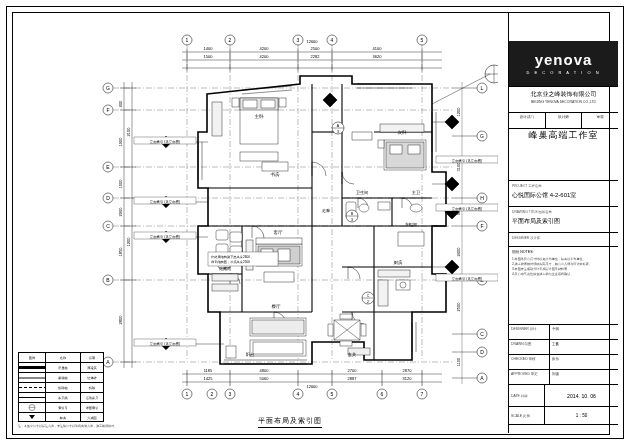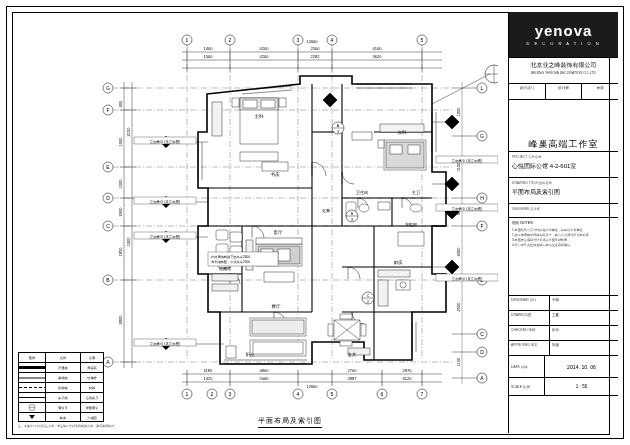--- a/index.html
+++ b/index.html
@@ -5,30 +5,30 @@
   html,body{margin:0;padding:0;background:#b9b9b9;}
   body{font-family:"Liberation Sans", sans-serif;}
   #sheet{
     position:relative;width:630px;height:445px;background:#ffffff;overflow:hidden;
   }
   .border-outer{position:absolute;left:6px;top:6px;right:6px;bottom:6px;border:1px solid #000;}
   .border-inner{position:absolute;left:12px;top:12px;width:596px;height:421px;border:1px solid #000;}
   
   .titleblock{position:absolute;right:12px;top:12px;width:110px;height:421px;border-left:1px solid #000;box-sizing:border-box;}
   .tb-row{border-bottom:1px solid #000;box-sizing:border-box;position:relative;}
-  .tb-logo{height:46px;background:#1b1b1b;color:#fff;display:flex;flex-direction:column;align-items:center;justify-content:center;}
+  .tb-logo{height:46px;background:#1b1b1b;color:#fff;display:flex;flex-direction:column;align-items:center;justify-content:center;margin-top:29px;}
   .tb-logo .brand{font-size:15px;letter-spacing:1px;font-weight:bold;line-height:1;}
   .tb-logo .sub{font-size:4px;letter-spacing:2px;margin-top:3px;}
   .tb-company{height:26px;text-align:center;padding-top:3px;}
   .tb-company .cn{font-size:6px;line-height:9px;}
   .tb-company .en{font-size:3.4px;color:#333;line-height:6px;}
   .tb-small{height:16px;display:flex;}
   .tb-small .c{flex:1;border-right:1px solid #000;font-size:3.6px;text-align:center;padding-top:2px;color:#222;}
   .tb-small .c:last-child{border-right:none;}
-  .tb-project{height:52px;display:flex;align-items:flex-end;justify-content:center;}
+  .tb-project{height:52px;display:flex;align-items:flex-start;justify-content:center;}
   .tb-project .big{font-size:9px;letter-spacing:1px;}
   .tb-kv{height:26px;padding:2px 3px;font-size:3.8px;color:#222;line-height:7px;}
   .tb-kv b{font-weight:normal;color:#555;font-size:3.3px;}
   .tb-kv .val{font-size:6px;color:#000;margin-top:2px;display:block;}
   .tb-note{height:78px;padding:3px;font-size:3.1px;line-height:5px;color:#333;}
   .tb-note .hd{font-size:3.6px;margin-bottom:2px;color:#000;}
   .tb-meta{height:15px;display:flex;font-size:3.4px;}
   .tb-meta .k{width:36px;border-right:1px solid #000;padding:2px;color:#444;}
   .tb-meta .v{flex:1;padding:2px;color:#000;}
   .tb-date{height:22px;display:flex;align-items:center;}

